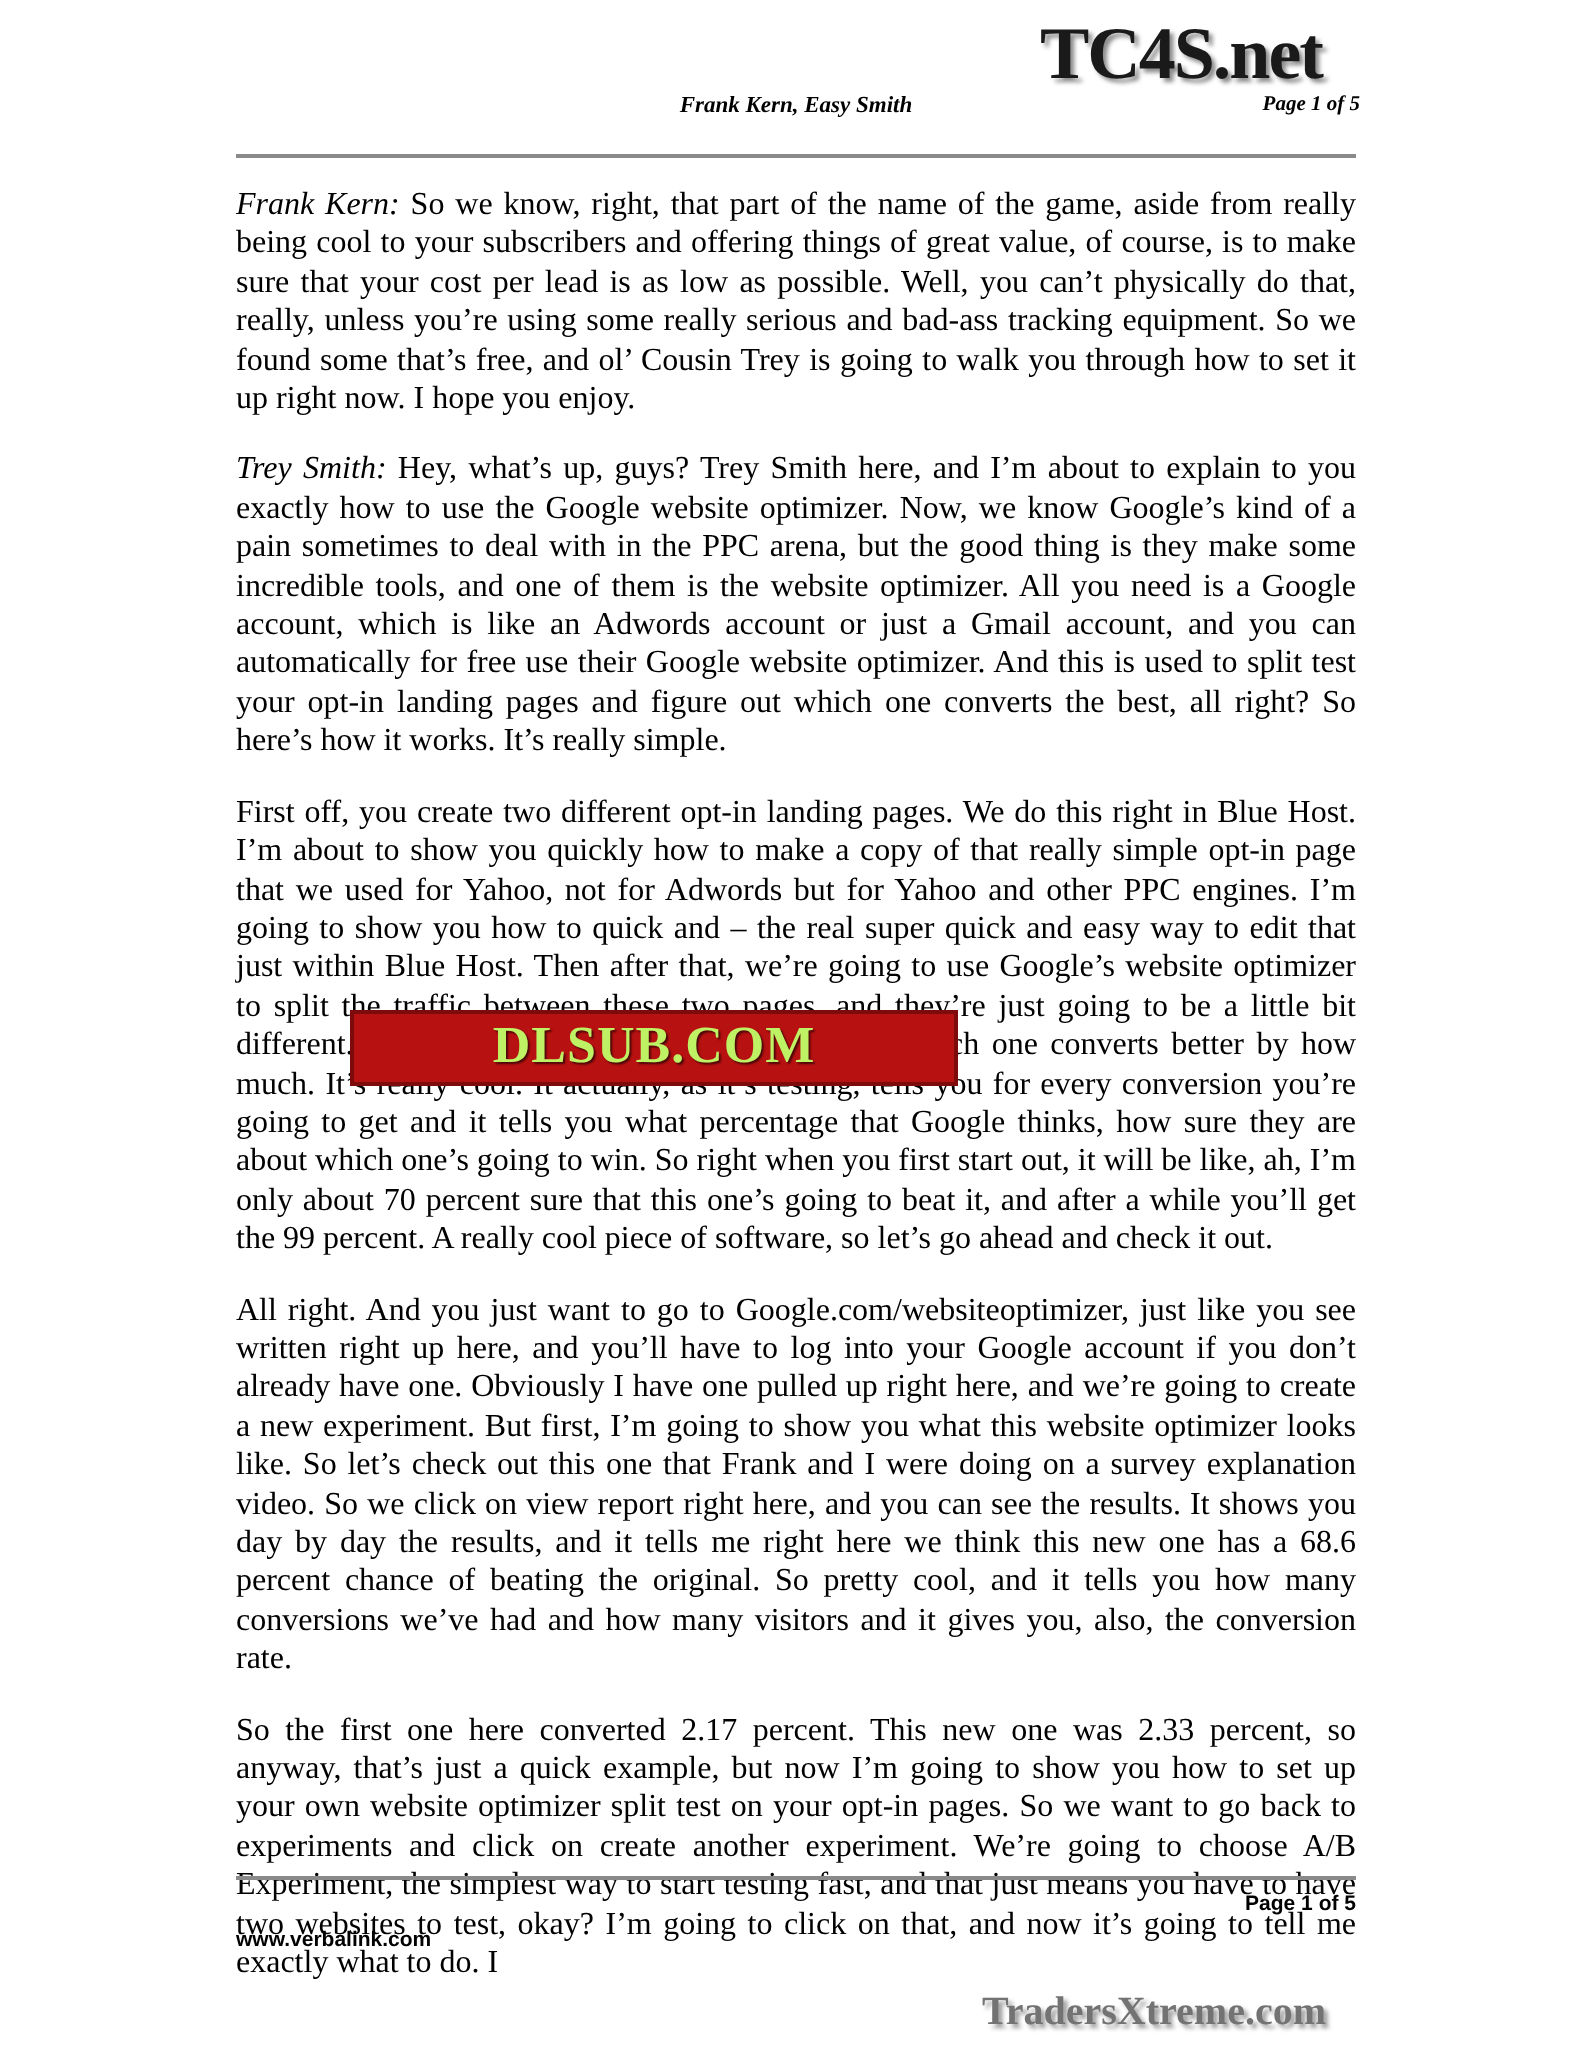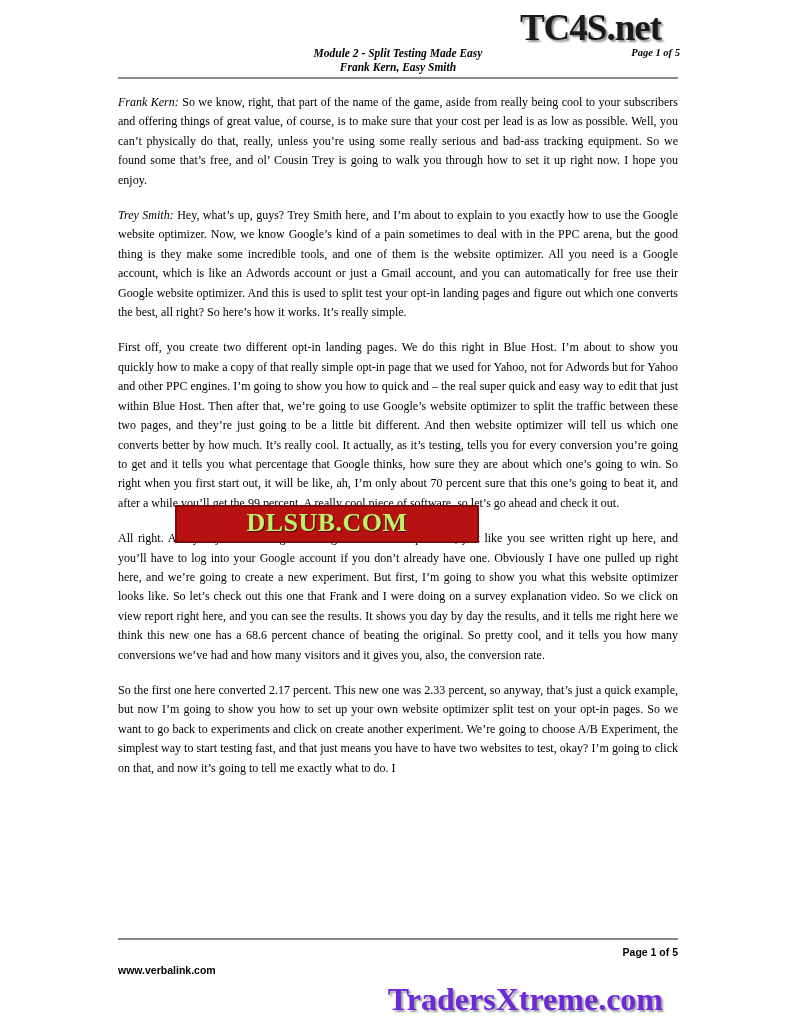--- a/index.html
+++ b/index.html
@@ -69,21 +69,21 @@
   }
   .rule.top { top: 77px; }
   .rule.bottom { top: 938px; }
 
   
   .body {
     position: absolute;
     left: 118px;
     top: 93px;
     width: 560px;
-    font-size: 12px;
+    font-size: 16px;
     line-height: 19.4px;
     text-align: left;
   }
   .para {
     margin: 0 0 16px 0;
     text-align: justify;
     text-justify: inter-word;
   }
   .para:last-child { margin-bottom: 12px; }
   .speaker {
@@ -121,35 +121,34 @@
     line-height: 32px;
     text-shadow: 1px 1px 1px rgba(0,0,0,0.6);
   }
 
   
   .txtreme {
     position: absolute;
     right: 14px;
     bottom: 6px;
     font-family: "Liberation Serif", serif;
-    font-size: 32px;
+    font-size: 20px;
     font-weight: bold;
-    color: #6d28d9;
+    color: #737373;
     text-shadow: 2px 2px 2px rgba(130,130,130,0.8);
   }
 </style>
 </head>
 <body>
 
 <div class="page">
 
   <div class="tc4s">TC4S.net</div>
 
   <div class="header">
-    <div>Module 2 - Split Testing Made Easy</div>
     <div>Frank Kern, Easy Smith</div>
     <div class="page-num">Page 1 of 5</div>
   </div>
 
   <div class="rule top"></div>
 
   <div class="body">
 
     <p class="para"><span class="speaker">Frank Kern:</span><span> So we know, right, that part of the name of the game, aside from really being cool to your subscribers and offering things of great value, of course, is to make sure that your cost per lead is as low as possible.  Well, you can’t physically do that, really, unless you’re using some really serious and bad-ass tracking equipment.  So we found some that’s free, and ol’ Cousin Trey is going to walk you through how to set it up right now.  I hope you enjoy.</span></p>
 

